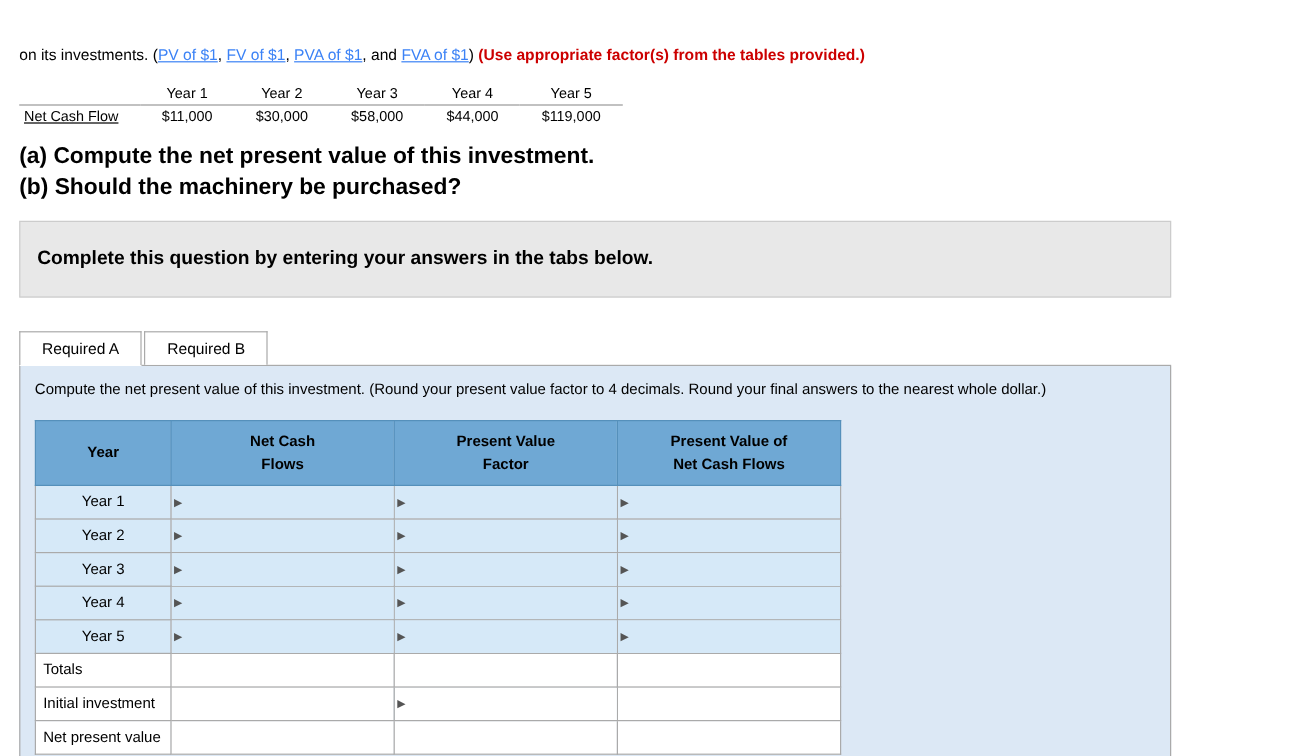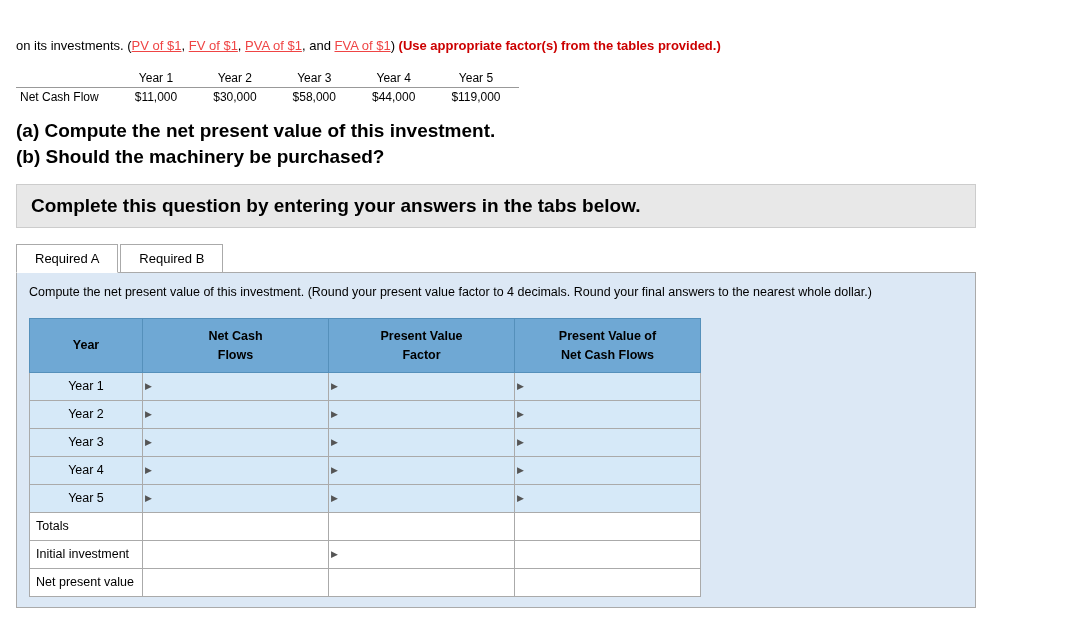--- a/index.html
+++ b/index.html
@@ -11,52 +11,53 @@
       padding: 16px;
       width: 1086px;
       min-height: 630px;
     }
     .intro-text {
       font-size: 13px;
       line-height: 1.5;
       margin-bottom: 14px;
       max-width: 960px;
     }
-    .link { color: #ef4444; text-decoration: underline; }
+    .link { color: #3b82f6; text-decoration: underline; }
     .bold-red { color: #cc0000; font-weight: bold; }
     .cash-flow-table {
       border-collapse: collapse;
       margin-bottom: 14px;
       font-size: 12px;
     }
     .cash-flow-table td {
       padding: 2px 18px;
       text-align: center;
       border: none;
     }
     .cash-flow-table td.label-col {
       text-align: left;
       padding-left: 4px;
+      text-decoration: underline;
     }
     .cash-flow-table .header-row td {
       border-bottom: 1px solid #999;
       font-weight: normal;
     }
     .questions {
       font-size: 19px;
       margin-bottom: 16px;
     }
     .questions p { margin-bottom: 4px; }
     .instruction-box {
       background: #e8e8e8;
       border: 1px solid #ccc;
-      padding: 10px 14px;
+      padding: 22px 14px;
       font-weight: bold;
-      font-size: 19px;
-      margin-bottom: 16px;
+      font-size: 16px;
+      margin-bottom: 28px;
       max-width: 960px;
     }
     .tabs-container {
       max-width: 960px;
     }
     .tab-bar {
       display: flex;
       border-bottom: 1px solid #aaa;
       margin-bottom: 0;
     }

